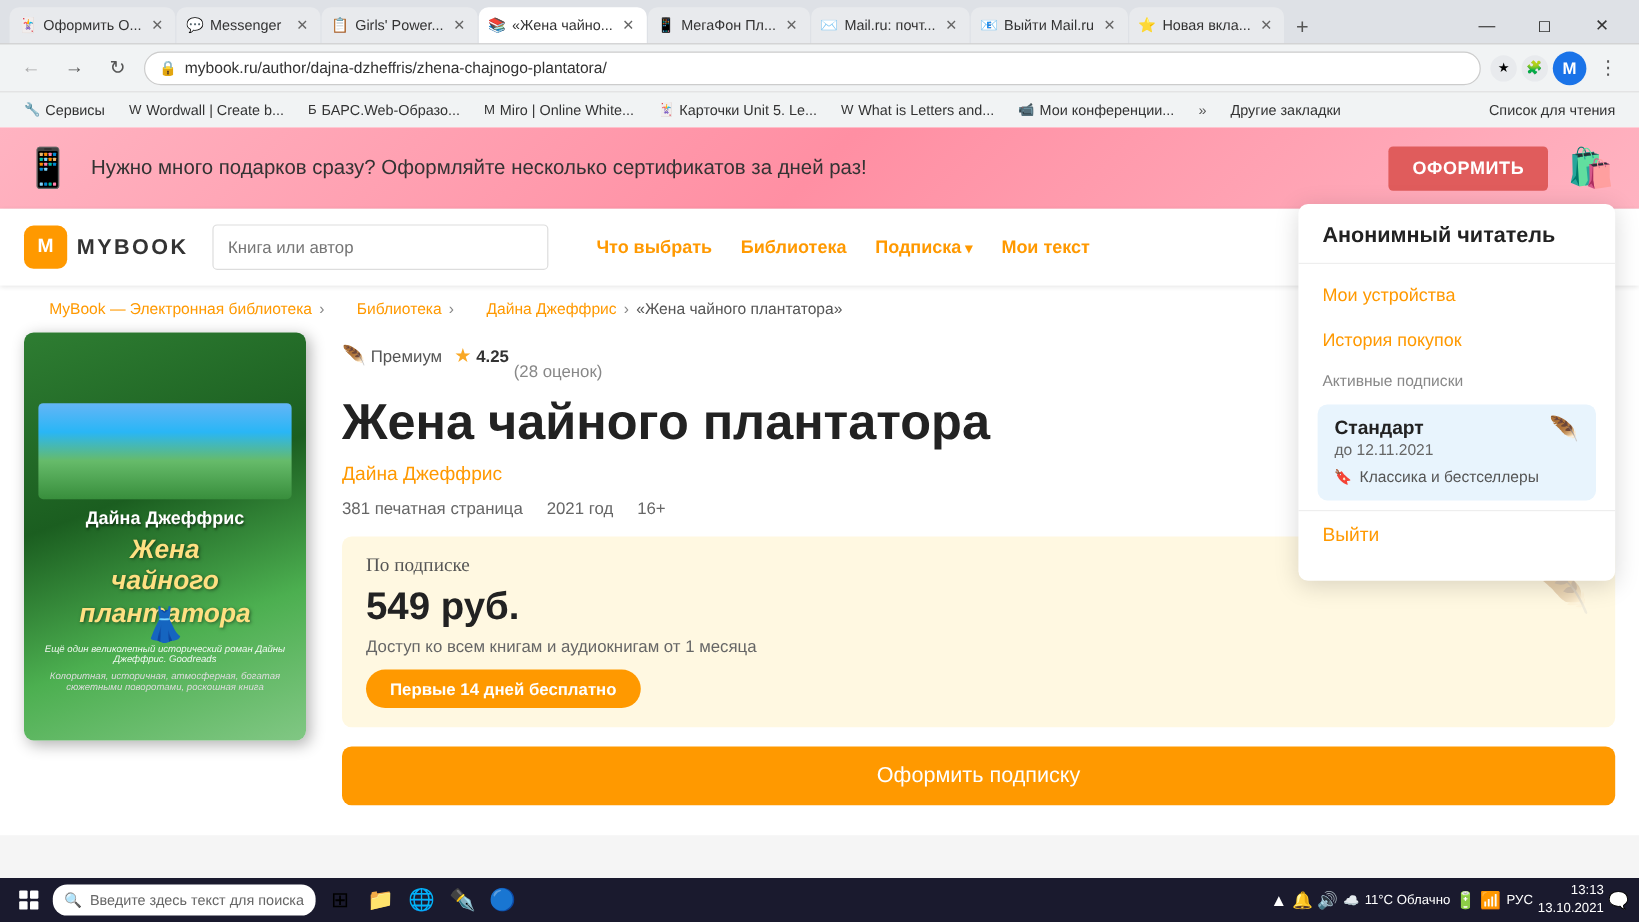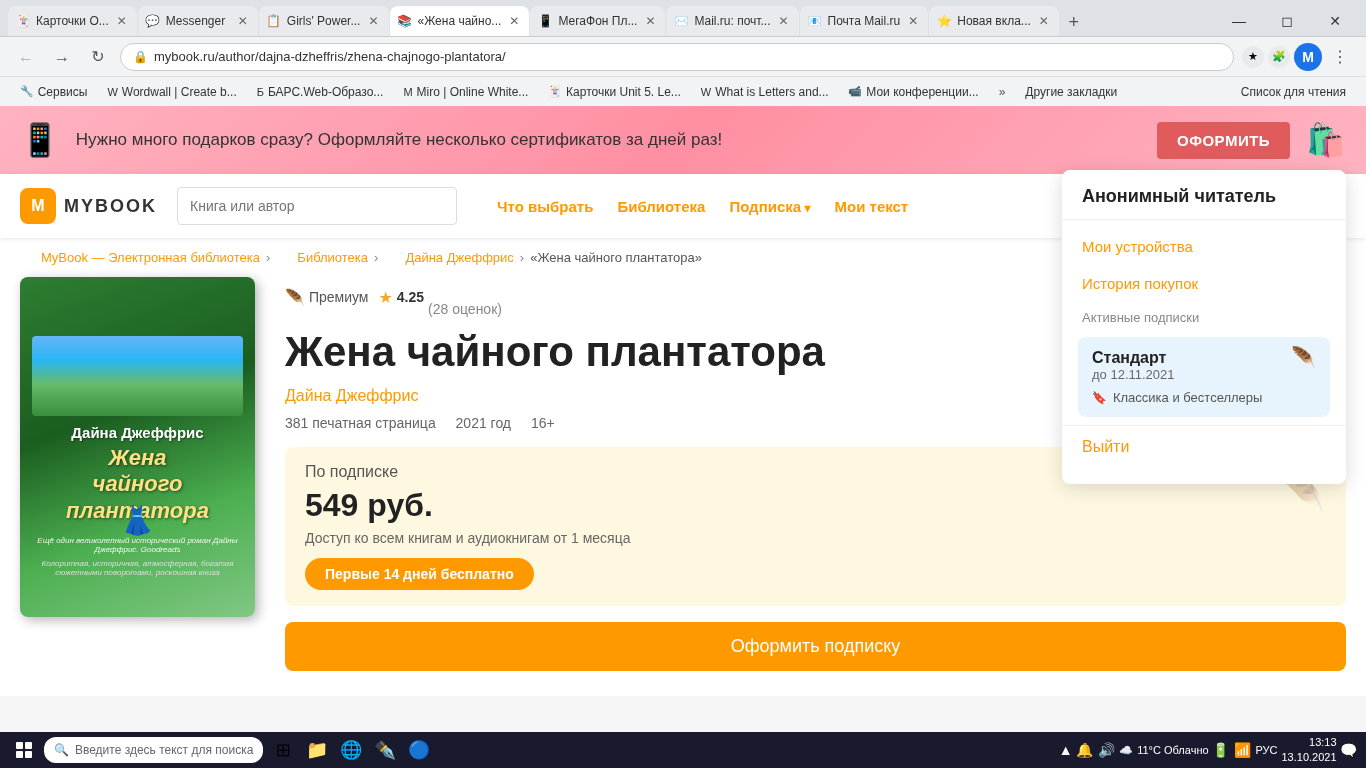--- a/index.html
+++ b/index.html
@@ -86,30 +86,30 @@
     .rating-num { font-weight: bold; color: #333; }
     .rating-count { color: #888; margin-top: 24px; }
 
     .book-title { font-size: 42px; font-weight: bold; color: #222; line-height: 1.1; margin-bottom: 12px; white-space: nowrap; overflow: hidden; text-overflow: ellipsis; max-width: 620px; }
     .book-author-link { color: #f90; font-size: 16px; cursor: pointer; margin-bottom: 10px; display: block; }
     .book-meta { font-size: 14px; color: #666; margin-bottom: 16px; }
     .meta-sep { margin: 0 8px; }
 
     
     .subscription-box { background: #fff8e1; border-radius: 8px; padding: 16px 20px; margin-bottom: 16px; position: relative; overflow: hidden; }
-    .sub-label { font-size: 16px; color: #555; margin-bottom: 6px; }
+    .sub-label { font-size: 16px; color: #555; margin-bottom: 6px; font-family: Liberation Serif, serif; }
     .sub-price { font-size: 32px; font-weight: bold; color: #222; margin-bottom: 6px; }
     .sub-desc { font-size: 14px; color: #666; margin-bottom: 12px; }
     .sub-free-btn { background: #f90; color: white; border: none; border-radius: 20px; padding: 8px 20px; font-size: 14px; cursor: pointer; font-weight: 500; }
     .sub-free-btn span { font-weight: bold; }
     .sub-feather { position: absolute; right: 20px; top: 20px; font-size: 40px; opacity: 0.3; color: #f90; }
 
     
     .dropdown-overlay { position: absolute; top: 0; left: 0; right: 0; bottom: 0; z-index: 10; pointer-events: none; }
-    .dropdown-menu { position: absolute; top: 64px; right: 20px; width: 284px; background: white; border-radius: 8px; box-shadow: 0 4px 20px rgba(0,0,0,0.15); padding: 16px 0; pointer-events: all; z-index: 100; }
+    .dropdown-menu { position: absolute; top: 64px; right: 20px; width: 264px; background: white; border-radius: 8px; box-shadow: 0 4px 20px rgba(0,0,0,0.15); padding: 16px 0; pointer-events: all; z-index: 100; }
     .dropdown-username { font-size: 18px; font-weight: bold; color: #222; padding: 0 20px 12px; border-bottom: 1px solid #eee; margin-bottom: 8px; }
     .dropdown-item { padding: 10px 20px; font-size: 15px; color: #f90; cursor: pointer; }
     .dropdown-section-title { font-size: 13px; color: #888; padding: 8px 20px 4px; font-weight: 500; }
     .subscription-card { margin: 8px 16px; background: #e8f4fd; border-radius: 8px; padding: 12px 14px; }
     .sub-card-name { font-size: 16px; font-weight: bold; color: #222; }
     .sub-card-date { font-size: 13px; color: #666; margin-bottom: 8px; }
     .sub-card-tag { display: flex; align-items: center; gap: 6px; font-size: 13px; color: #555; }
     .sub-card-tag-icon { font-size: 12px; }
     .sub-card-feather { float: right; font-size: 20px; color: #aaa; margin-top: -4px; }
     .dropdown-logout { padding: 12px 20px; font-size: 16px; color: #f90; cursor: pointer; font-weight: 500; border-top: 1px solid #eee; margin-top: 8px; }
@@ -131,21 +131,21 @@
     .notification-icon { font-size: 14px; color: white; cursor: pointer; }
   </style>
 </head>
 <body>
 
 <div class="browser-chrome">
 
   <div class="tabs-bar">
     <div class="tab">
       <span class="tab-favicon">🃏</span>
-      <span class="tab-label">Карточки О...</span>
+      <span class="tab-label">Оформить О...</span>
       <span class="tab-close">✕</span>
     </div>
     <div class="tab">
       <span class="tab-favicon">💬</span>
       <span class="tab-label">Messenger</span>
       <span class="tab-close">✕</span>
     </div>
     <div class="tab">
       <span class="tab-favicon">📋</span>
       <span class="tab-label">Girls' Power...</span>
@@ -161,21 +161,21 @@
       <span class="tab-label">МегаФон Пл...</span>
       <span class="tab-close">✕</span>
     </div>
     <div class="tab">
       <span class="tab-favicon">✉️</span>
       <span class="tab-label">Mail.ru: почт...</span>
       <span class="tab-close">✕</span>
     </div>
     <div class="tab">
       <span class="tab-favicon">📧</span>
-      <span class="tab-label">Почта Mail.ru</span>
+      <span class="tab-label">Выйти Mail.ru</span>
       <span class="tab-close">✕</span>
     </div>
     <div class="tab">
       <span class="tab-favicon">⭐</span>
       <span class="tab-label">Новая вкла...</span>
       <span class="tab-close">✕</span>
     </div>
     <button class="new-tab-btn">+</button>
     <div class="tab-spacer"></div>
     <div class="window-btns">

